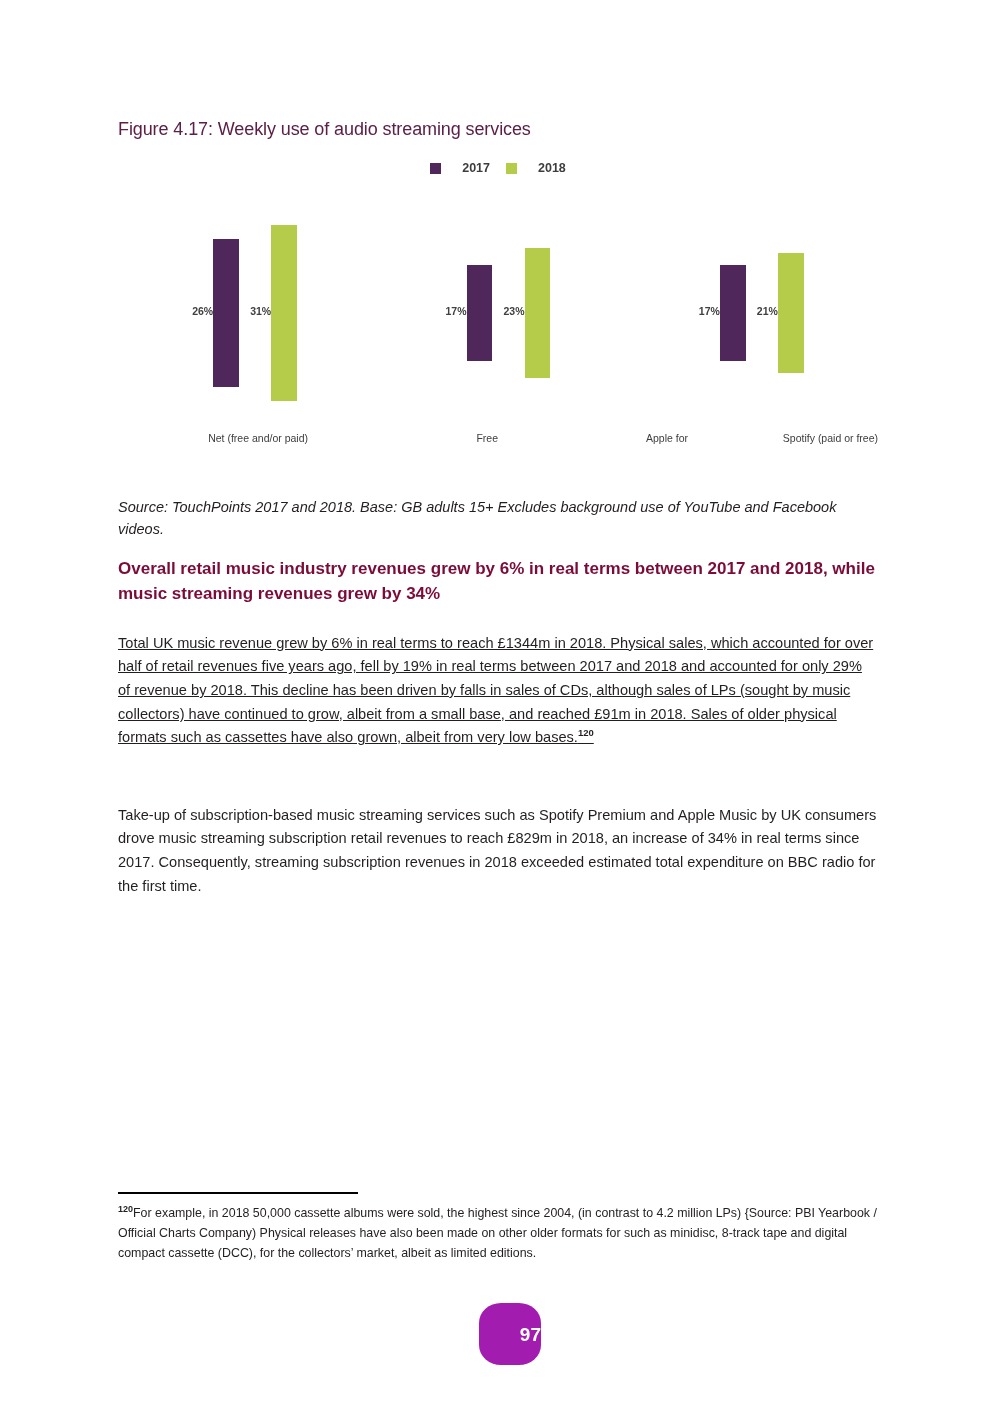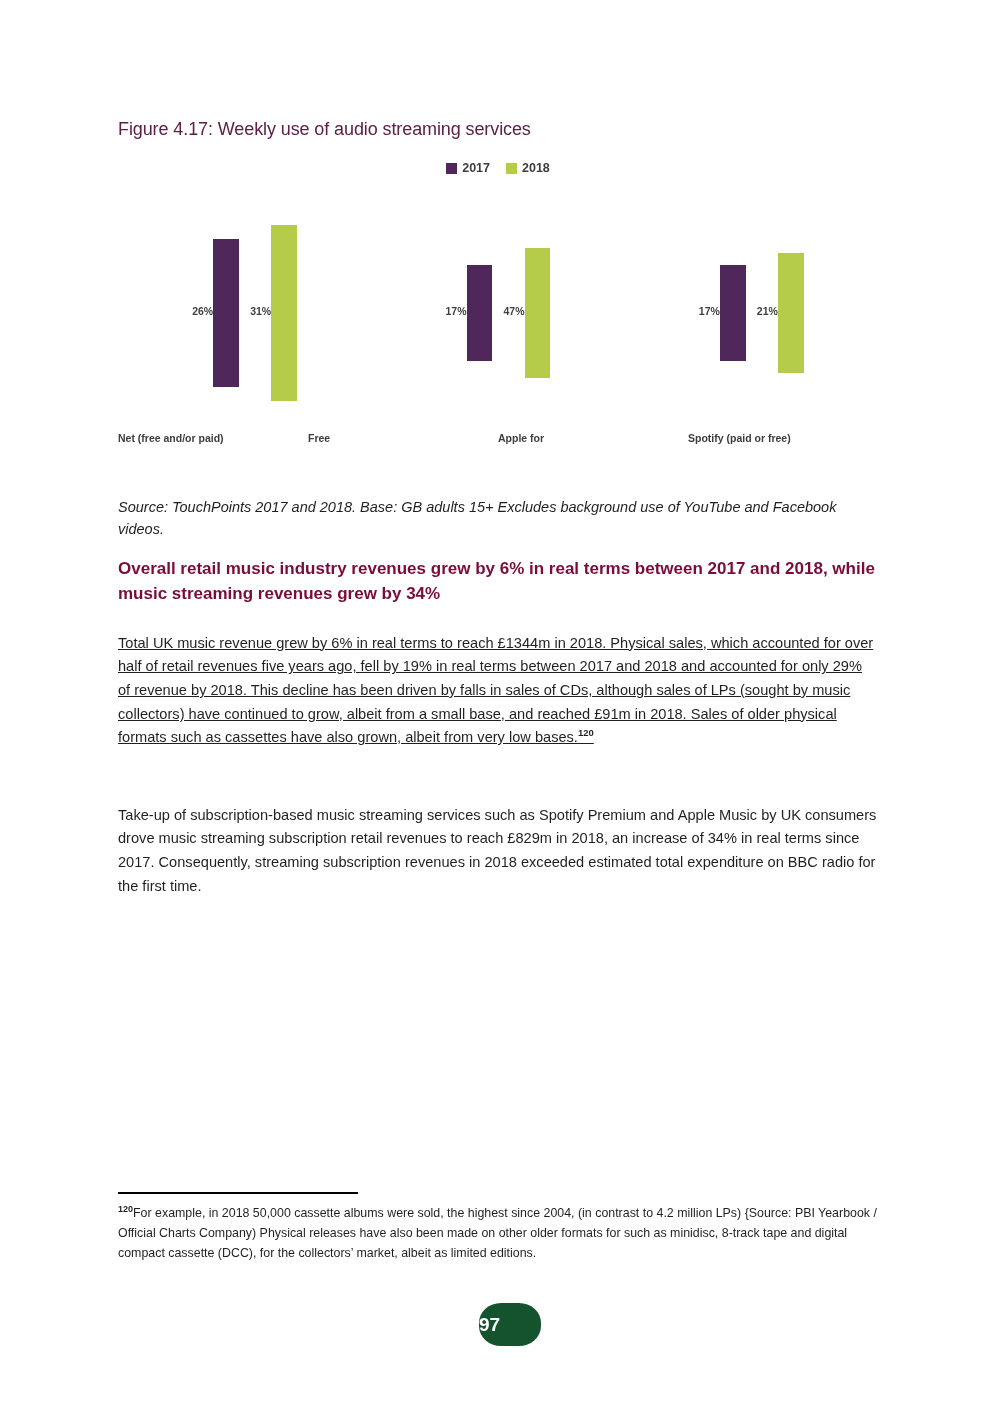--- a/index.html
+++ b/index.html
@@ -41,21 +41,21 @@
     top: 162px;
     width: 760px;
     display: flex;
     justify-content: center;
     align-items: center;
     gap: 16px;
   }
   .legend-item {
     display: flex;
     align-items: center;
-    gap: 5px;
+    gap: 21px;
   }
   .legend-swatch {
     width: 11px;
     height: 11px;
     display: block;
   }
   .legend-label {
     font-size: 12.5px;
     font-weight: bold;
     color: #3d3d3d;
@@ -112,23 +112,23 @@
 
   .chart-axis-labels {
     position: absolute;
     left: 0;
     right: 0;
     top: 236px;
     display: flex;
   }
   .axis-label {
     flex: 1 1 0;
-    text-align: left;
+    text-align: right;
     font-size: 10.5px;
-    font-weight: bold;
+    font-weight: normal;
     color: #3d3d3d;
     white-space: nowrap;
   }
 
   
   .source-note {
     position: absolute;
     left: 118px;
     top: 497px;
     width: 752px;
@@ -193,26 +193,26 @@
     font-weight: bold;
     line-height: 0;
   }
 
   
   .page-badge {
     position: absolute;
     left: 479px;
     top: 1303px;
     width: 62px;
-    height: 43px;
-    background: #14532d;
+    height: 62px;
+    background: #a21caf;
     border-radius: 22px / 20px;
     display: flex;
     align-items: center;
-    justify-content: flex-start;
+    justify-content: flex-end;
   }
   .page-badge-number {
     color: #ffffff;
     font-size: 19px;
     font-weight: bold;
     line-height: 1;
   }
 </style>
 </head>
 <body>
@@ -243,21 +243,21 @@
             <div class="bar-value">31%</div>
             <div class="bar-rect bar-2018" style="background: rgb(181, 204, 74); height: 176.211px;"></div>
           </div>
         </div>
         <div class="bar-group">
           <div class="bar-wrap">
             <div class="bar-value">17%</div>
             <div class="bar-rect bar-2017" style="background: rgb(80, 39, 91); height: 96.6316px;"></div>
           </div>
           <div class="bar-wrap">
-            <div class="bar-value">47%</div>
+            <div class="bar-value">23%</div>
             <div class="bar-rect bar-2018" style="background: rgb(181, 204, 74); height: 130.737px;"></div>
           </div>
         </div>
         <div class="bar-group">
           <div class="bar-wrap">
             <div class="bar-value">17%</div>
             <div class="bar-rect bar-2017" style="background: rgb(80, 39, 91); height: 96.6316px;"></div>
           </div>
           <div class="bar-wrap">
             <div class="bar-value">21%</div>

